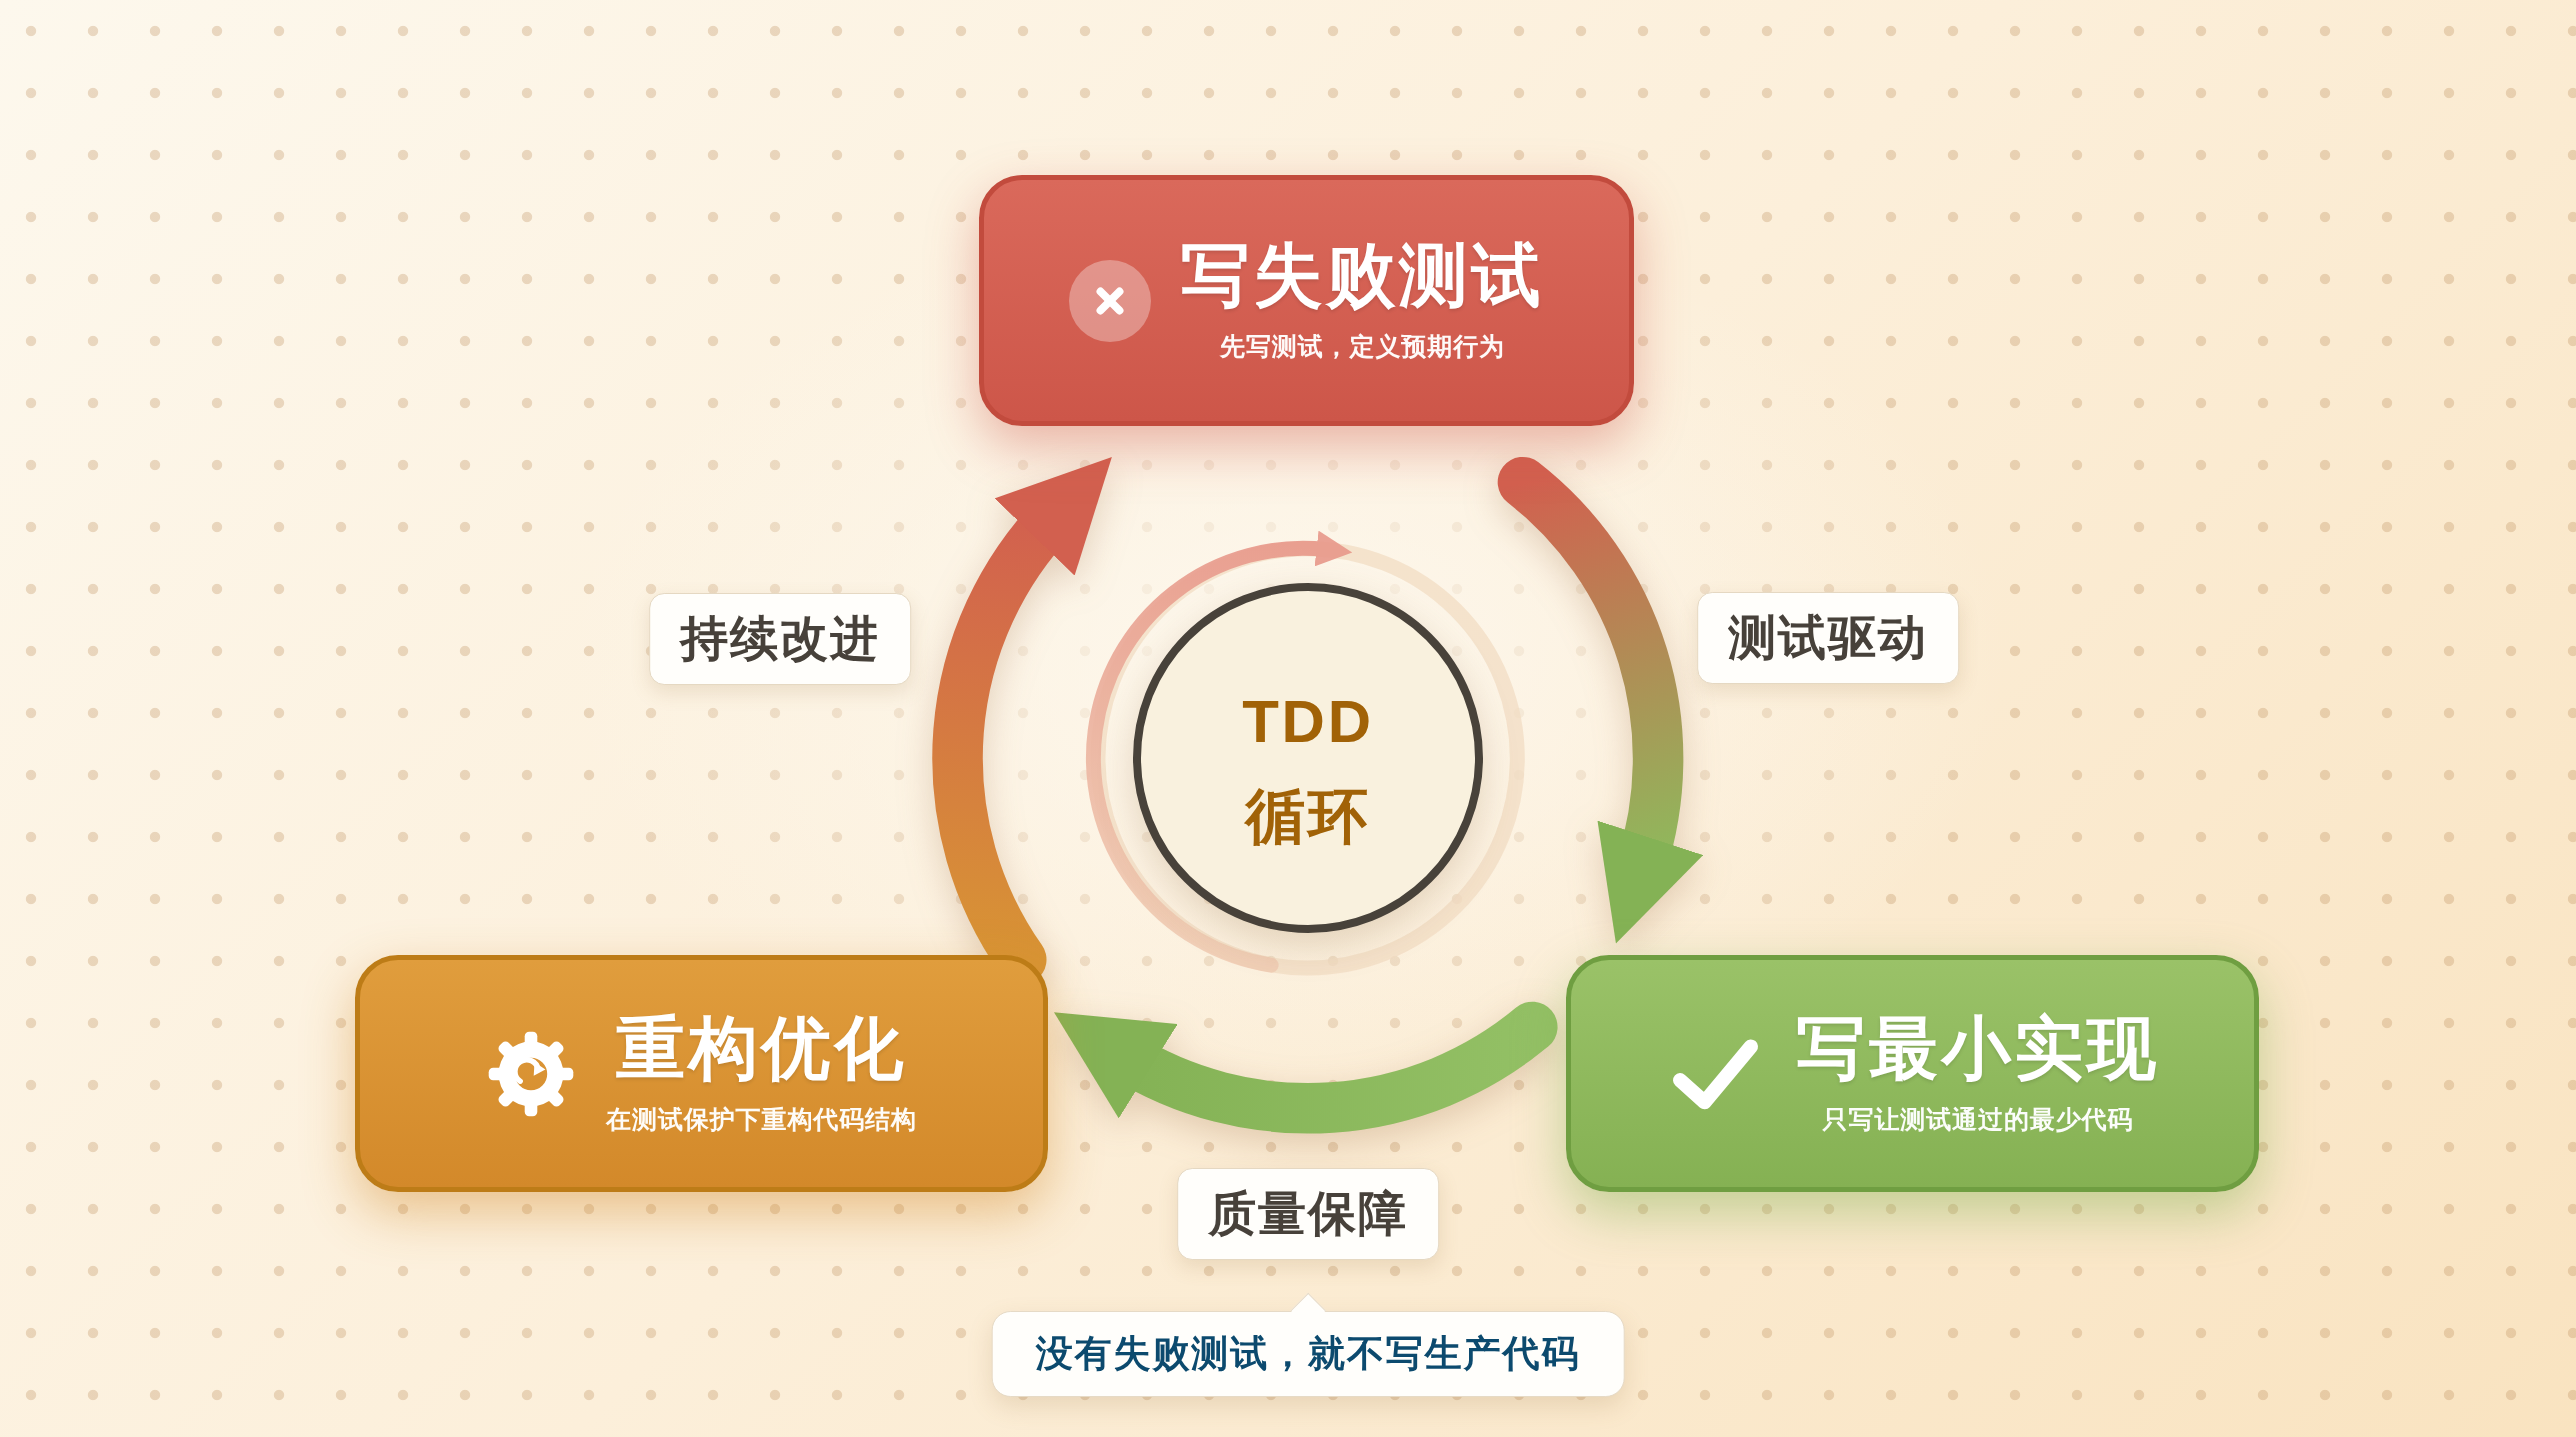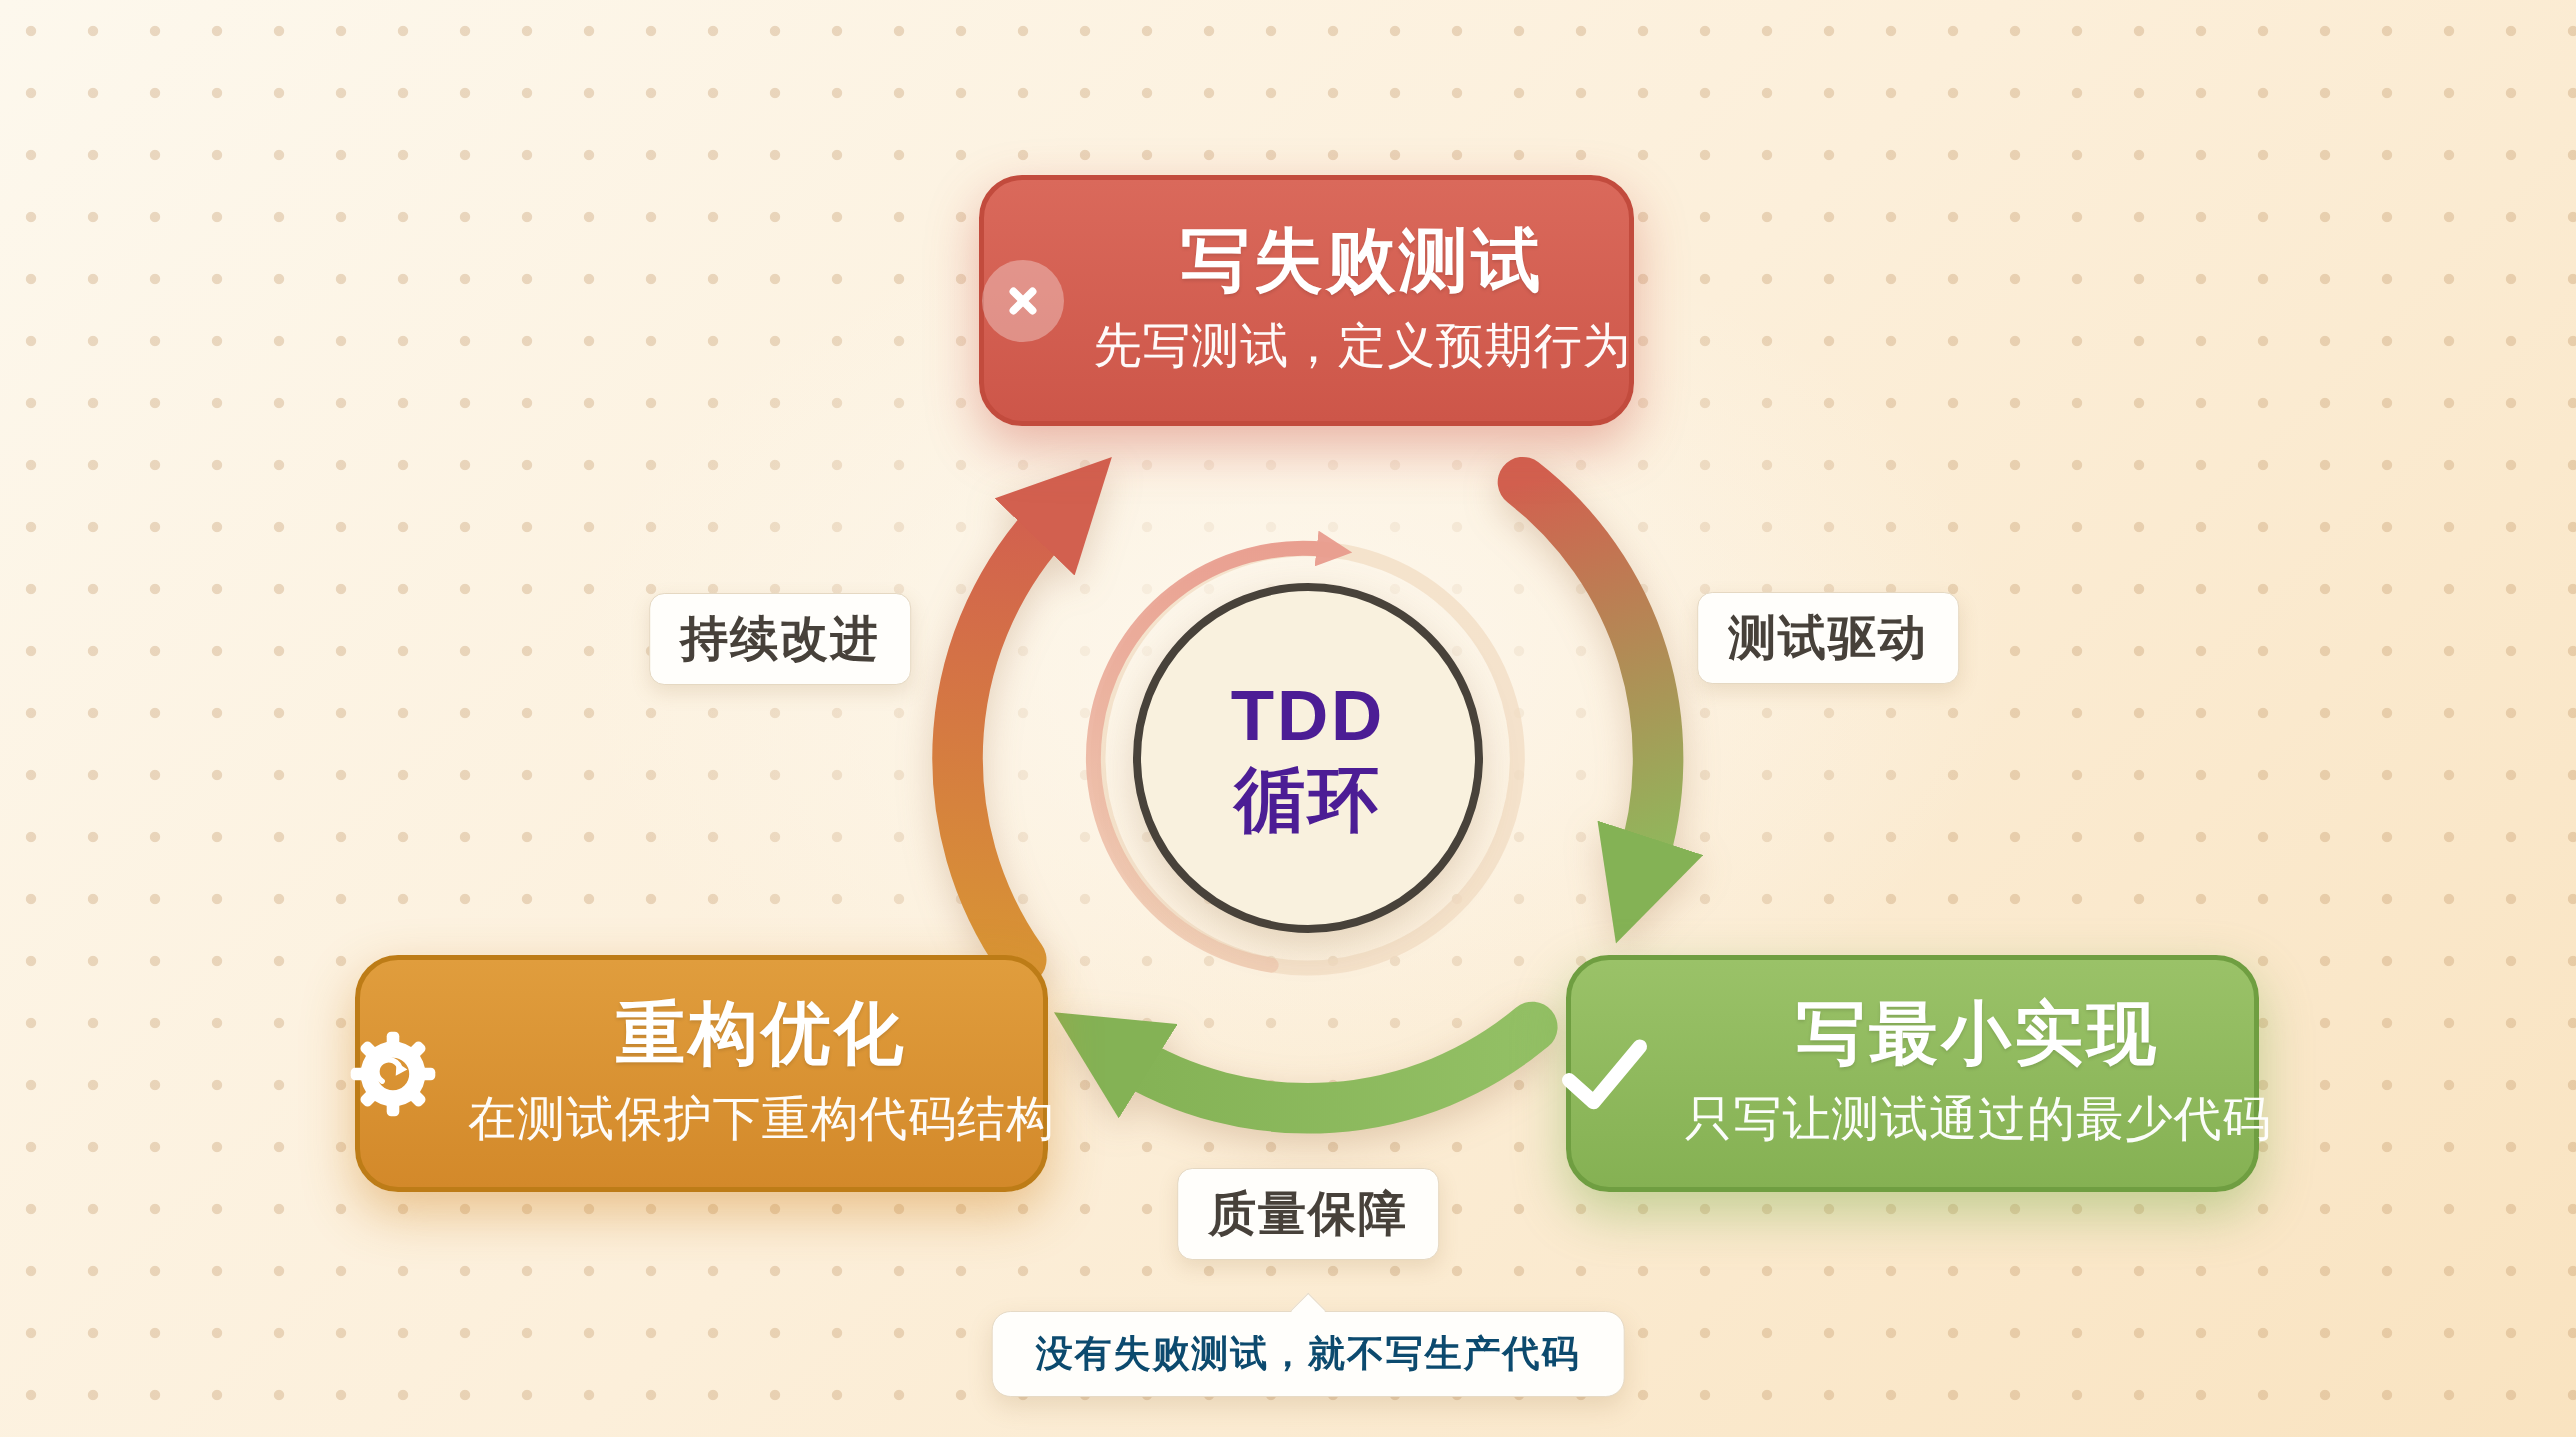--- a/index.html
+++ b/index.html
@@ -41,39 +41,39 @@
     background:linear-gradient(180deg,#e09d3d,#d3892a);
     border-color:#bd7c17;
     box-shadow:0 20.6px 51px rgba(211,137,42,.45);
   }
   .node-text{display:flex;flex-direction:column;align-items:center;}
   .node-title{
     color:#ffffff;font-size:69px;font-weight:800;letter-spacing:3.7px;line-height:1.1;
     text-shadow:0 1.9px 3.7px rgba(0,0,0,.12);white-space:nowrap;
   }
   .node-sub{
-    margin-top:16px;color:rgba(255,255,255,.97);font-size:48px;font-weight:400;
+    margin-top:16px;color:rgba(255,255,255,.97);font-size:25px;font-weight:700;
     letter-spacing:0.9px;white-space:nowrap;
   }
   .icon-circle{
     width:82px;height:82px;border-radius:50%;flex:0 0 auto;
     background:rgba(255,255,255,.32);
     display:flex;align-items:center;justify-content:center;
   }
   .icon-plain{flex:0 0 auto;display:flex;align-items:center;justify-content:center;}
 
   
   .center-circle{
     position:absolute;z-index:4;left:1133px;top:583px;width:350px;height:350px;
     box-sizing:border-box;border-radius:50%;
     background:#f9f1de;border:8.4px solid #48423a;
     box-shadow:0 13px 36px rgba(140,100,55,.22);
     display:flex;flex-direction:column;align-items:center;justify-content:center;
   }
-  .center-line{color:#4c1d95;font-size:71px;font-weight:800;letter-spacing:2.8px;line-height:1.18;}
+  .center-line{color:#a16207;font-size:60px;font-weight:800;letter-spacing:2.8px;line-height:1.18;margin-top:24px;}
 
   
   .pill{
     position:absolute;z-index:6;transform:translate(-50%,-50%);
     background:#fffefb;border:1.9px solid #e5d8c2;border-radius:15px;
     padding:13px 30px;font-size:48px;font-weight:600;color:#47413a;
     letter-spacing:1.9px;white-space:nowrap;
     box-shadow:0 7.5px 19px rgba(150,110,60,.16);
   }
   .pill-improve{left:780px;top:639px;}

